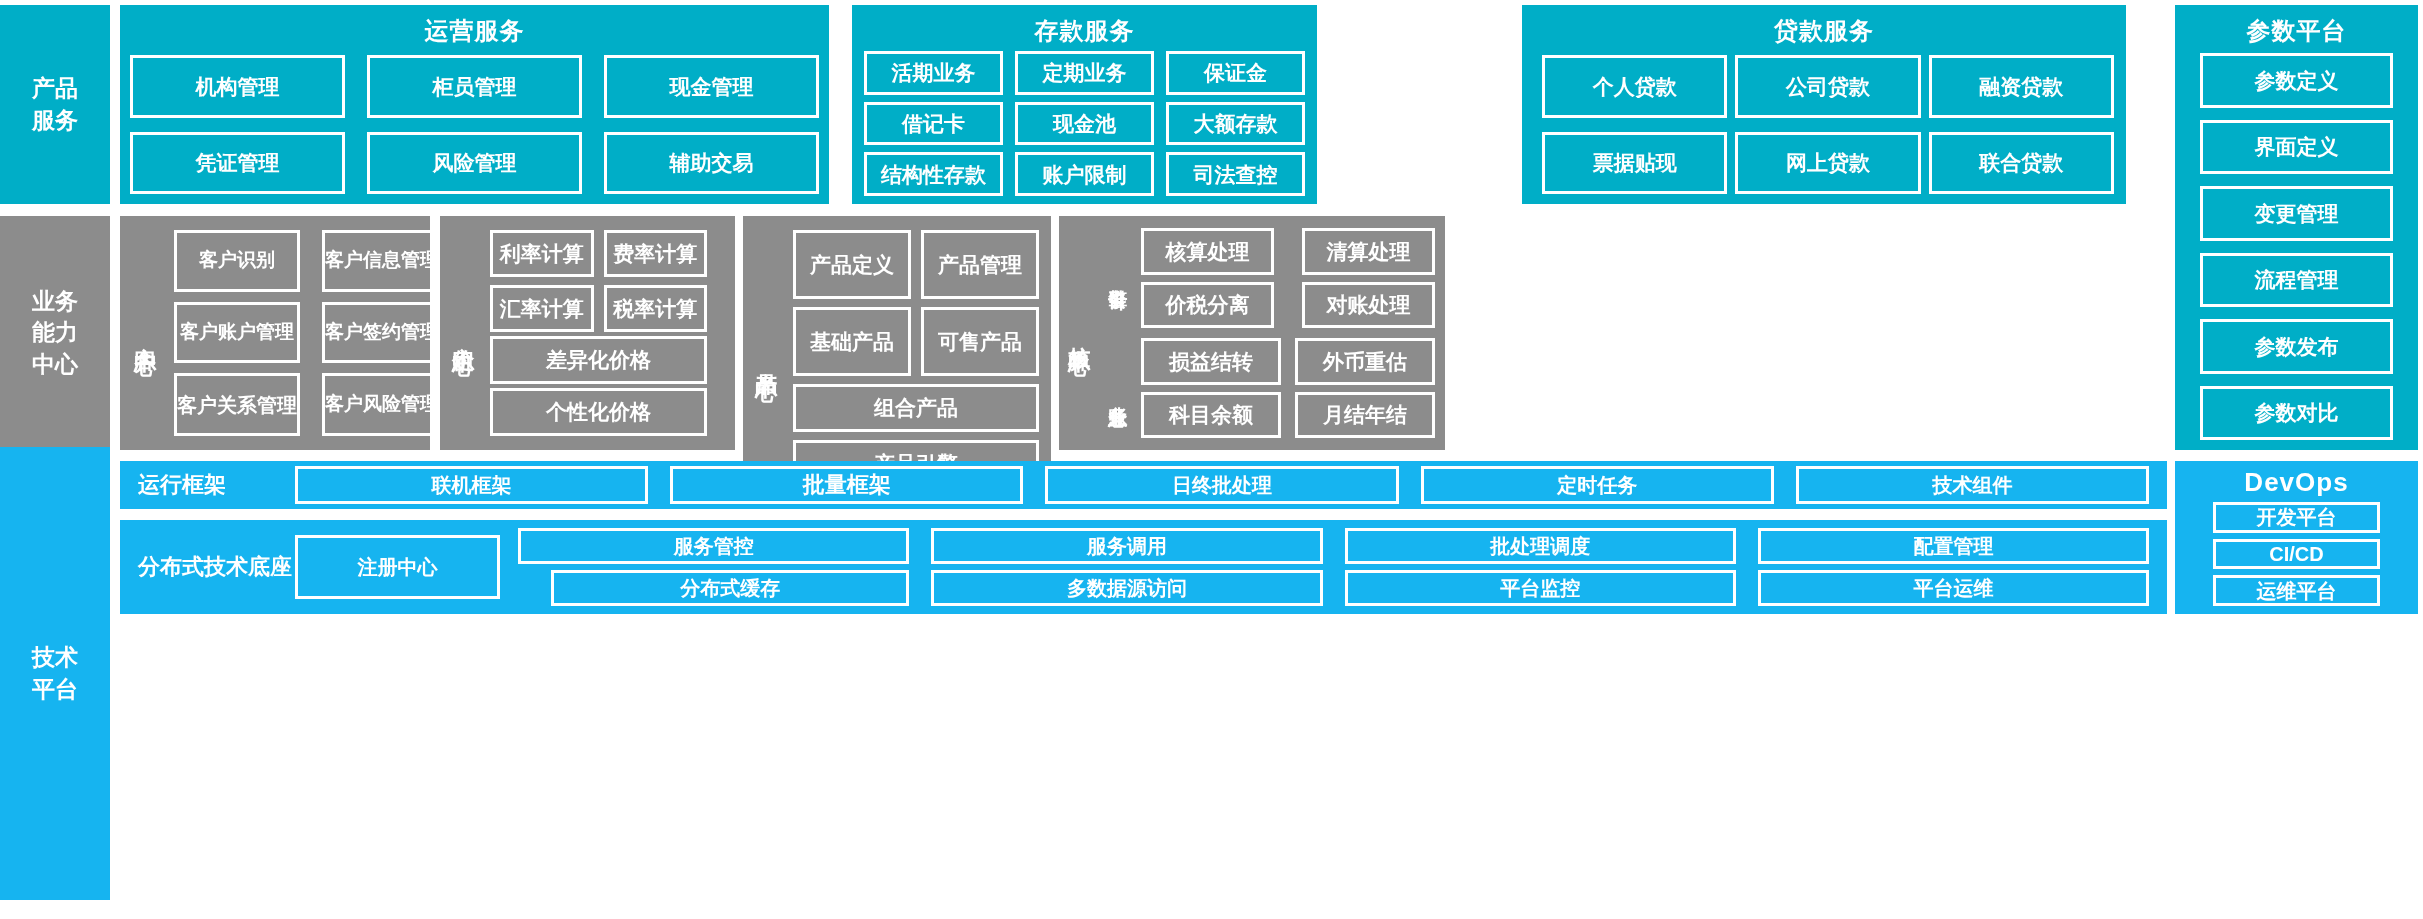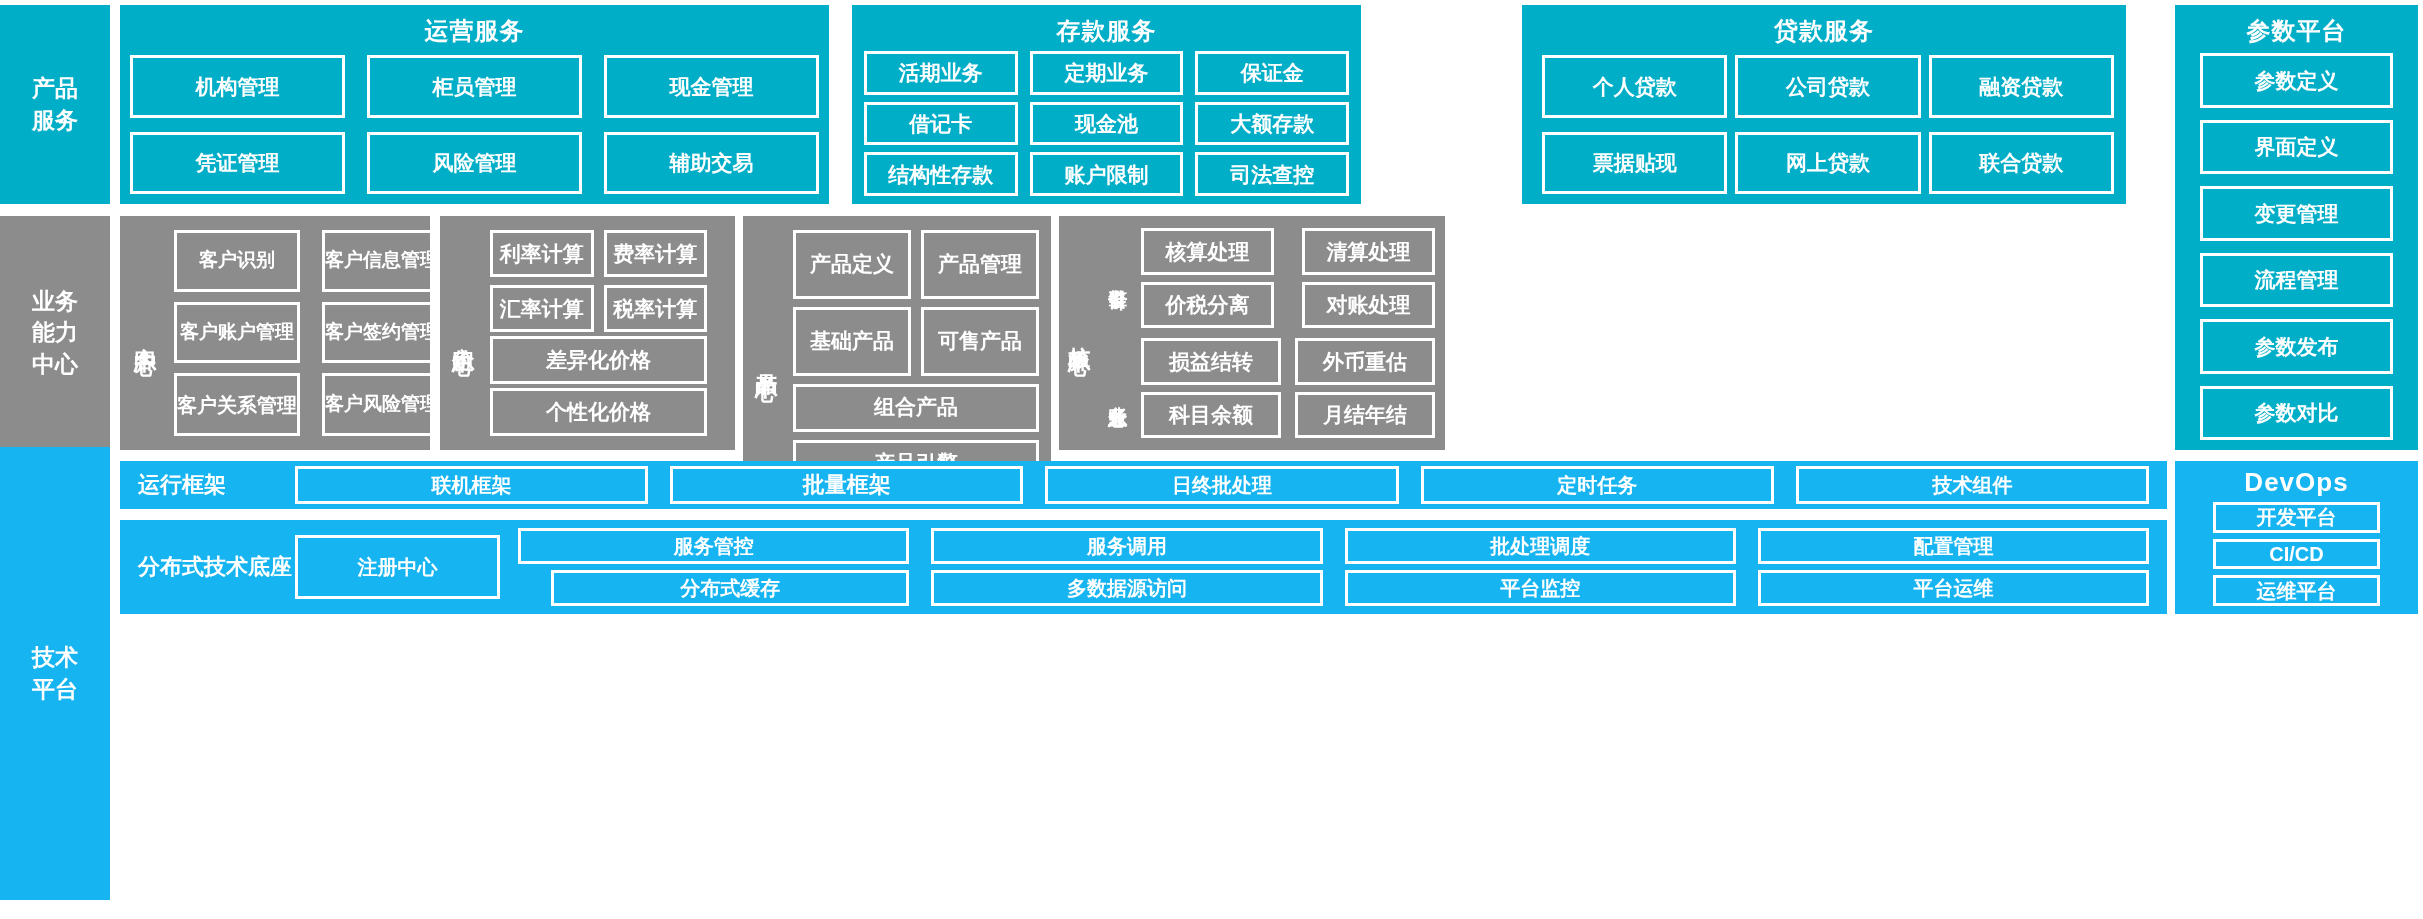--- a/index.html
+++ b/index.html
@@ -96,21 +96,21 @@
     <div class="grid" style="grid-template-columns:repeat(3,1fr);gap:14px 22px;padding:8px 10px 10px 10px;flex:1;">
       <div class="cell">机构管理</div>
       <div class="cell">柜员管理</div>
       <div class="cell">现金管理</div>
       <div class="cell">凭证管理</div>
       <div class="cell">风险管理</div>
       <div class="cell">辅助交易</div>
     </div>
   </div>
 
-  <div class="panel" style="position:absolute;left:852px;top:5px;width:509px;height:199px;">
+  <div class="panel" style="position:absolute;left:852px;top:5px;width:465px;height:199px;">
     <div class="panel-title">存款服务</div>
     <div class="grid" style="grid-template-columns:repeat(3,1fr);gap:7px 12px;padding:4px 12px 8px 12px;flex:1;">
       <div class="cell">活期业务</div>
       <div class="cell">定期业务</div>
       <div class="cell">保证金</div>
       <div class="cell">借记卡</div>
       <div class="cell">现金池</div>
       <div class="cell">大额存款</div>
       <div class="cell">结构性存款</div>
       <div class="cell">账户限制</div>
@@ -169,21 +169,21 @@
         <div class="cell">利率计算</div>
         <div class="cell">费率计算</div>
         <div class="cell">汇率计算</div>
         <div class="cell">税率计算</div>
       </div>
       <div class="cell" style="flex:0 0 48px;">差异化价格</div>
       <div class="cell" style="flex:0 0 48px;">个性化价格</div>
     </div>
   </div>
 
-  <div class="panel gray row" style="position:absolute;left:743px;top:216px;width:308px;height:286px;flex-direction:row;font-family:Liberation Serif, serif;">
+  <div class="panel gray row" style="position:absolute;left:743px;top:216px;width:308px;height:286px;flex-direction:row;">
     <div class="vlabel" style="width:46px;">产品中心</div>
     <div style="flex:1;display:flex;flex-direction:column;gap:8px;padding:14px 12px 14px 4px;">
       <div class="grid" style="grid-template-columns:repeat(2,1fr);gap:8px 10px;flex:1;">
         <div class="cell">产品定义</div>
         <div class="cell">产品管理</div>
         <div class="cell">基础产品</div>
         <div class="cell">可售产品</div>
       </div>
       <div class="cell" style="flex:0 0 48px;">组合产品</div>
       <div class="cell" style="flex:0 0 48px;">产品引擎</div>

